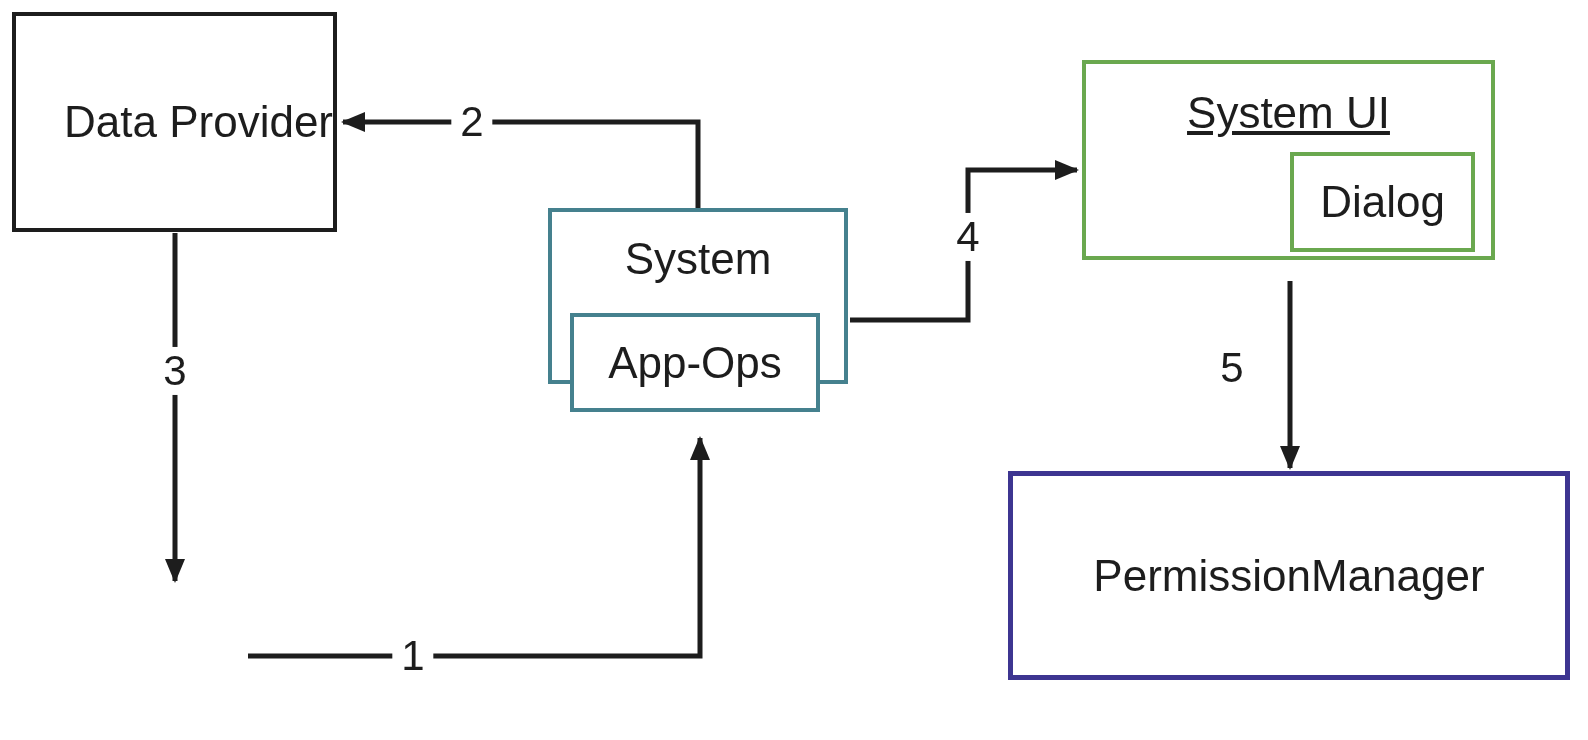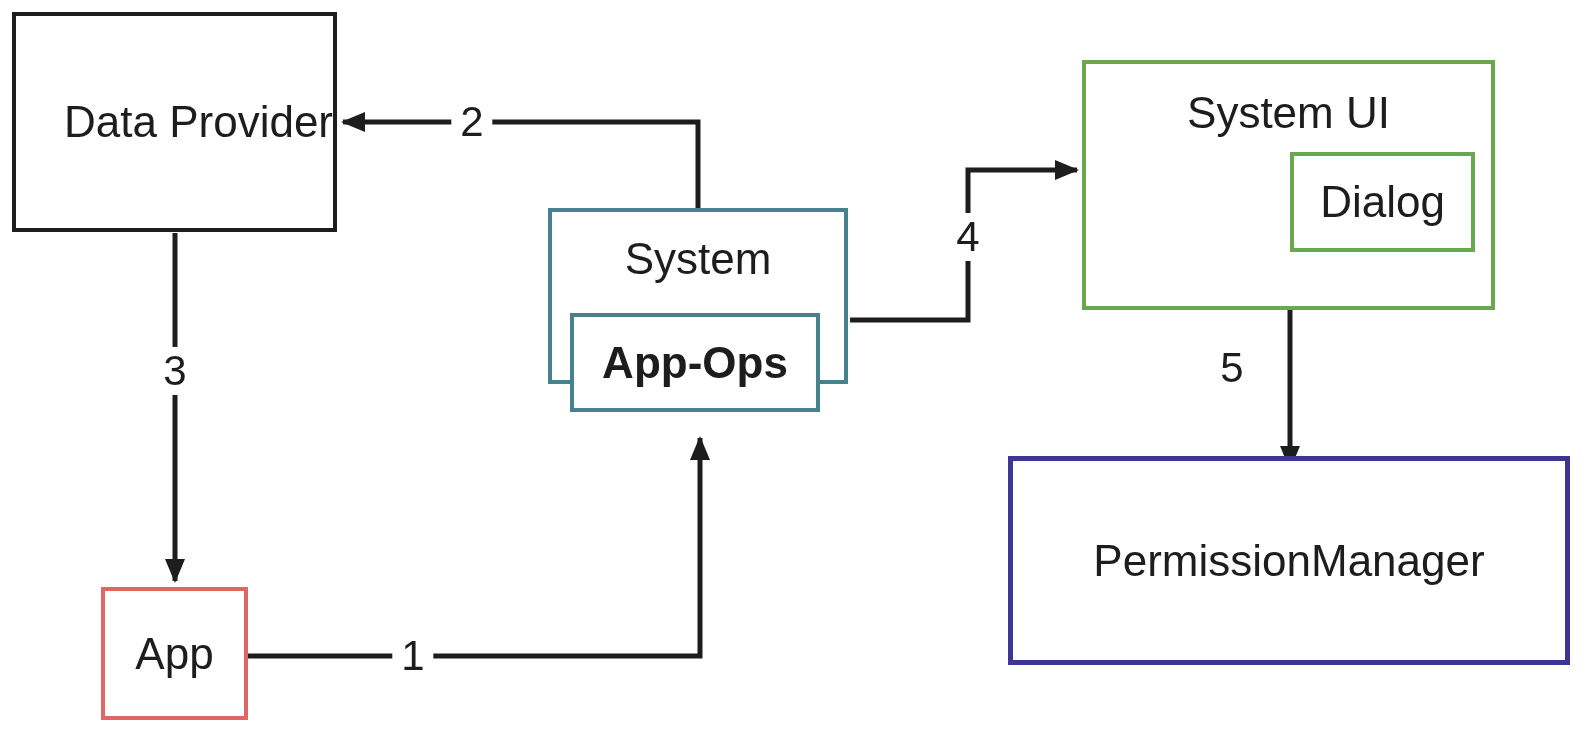--- a/index.html
+++ b/index.html
@@ -47,24 +47,24 @@
     background: #ffffff;
     font-size: 44px;
     color: #1d1d1d;
   }
   
   .n-data-provider { left: 12px;   top: 12px;  width: 325px; height: 220px; border: 4px solid; padding-left: 48px; }
   .n-app           { left: 101px;  top: 587px; width: 147px; height: 133px; border: 4px solid; }
   .n-system        { left: 548px;  top: 208px; width: 300px; height: 176px; border: 4px solid; }
   .n-system .title { margin-top: 22px; }
   .n-app-ops       { left: 18px;   top: 101px; width: 250px; height: 99px;  border: 4px solid; }
-  .n-system-ui     { left: 1082px; top: 60px;  width: 413px; height: 250px; border: 4px solid; }
+  .n-system-ui     { left: 1082px; top: 60px;  width: 413px; height: 200px; border: 4px solid; text-decoration: underline; }
   .n-system-ui .title { margin-top: 24px; }
   .n-dialog        { left: 204px;  top: 88px;  width: 185px; height: 100px; border: 4px solid; }
-  .n-perm-mgr      { left: 1008px; top: 456px; width: 562px; height: 209px; border: 5px solid; }
+  .n-perm-mgr      { left: 1008px; top: 471px; width: 562px; height: 209px; border: 5px solid; }
   
   .edge-label {
     position: absolute;
     transform: translate(-50%, -50%);
     background: #ffffff;
     color: #1d1d1d;
     font-size: 42px;
     line-height: 1.05;
     padding: 2px 9px;
     text-align: center;
@@ -90,27 +90,24 @@
     <polyline points="698,209 698,122 343,122" fill="none" stroke-width="5" marker-end="url(#arrowhead)" stroke="#1d1d1d"></polyline>
     <polyline points="175,233 175,581" fill="none" stroke-width="5" marker-end="url(#arrowhead)" stroke="#1d1d1d"></polyline>
     <polyline points="850,320 968,320 968,170 1077,170" fill="none" stroke-width="5" marker-end="url(#arrowhead)" stroke="#1d1d1d"></polyline>
     <polyline points="1290,281 1290,468" fill="none" stroke-width="5" marker-end="url(#arrowhead)" stroke="#1d1d1d"></polyline>
   </svg>
 
   <div class="node center n-data-provider" style="border-color: rgb(29, 29, 29);">
     <span class="title">Data Provider</span>
   </div>
 
-  <div class="node center n-app" style="border-color: rgb(224, 102, 102);">
-    <span class="title">App</span>
-  </div>
 
   <div class="node n-system" style="border-color: rgb(69, 129, 142);">
     <span class="title">System</span>
-    <div class="inner n-app-ops" style="border-color: rgb(69, 129, 142); font-weight: bold;">
+    <div class="inner n-app-ops" style="border-color: rgb(69, 129, 142);">
       <span>App-Ops</span>
     </div>
   </div>
 
   <div class="node n-system-ui" style="border-color: rgb(106, 168, 79);">
     <span class="title">System UI</span>
     <div class="inner n-dialog" style="border-color: rgb(106, 168, 79);">
       <span>Dialog</span>
     </div>
   </div>

